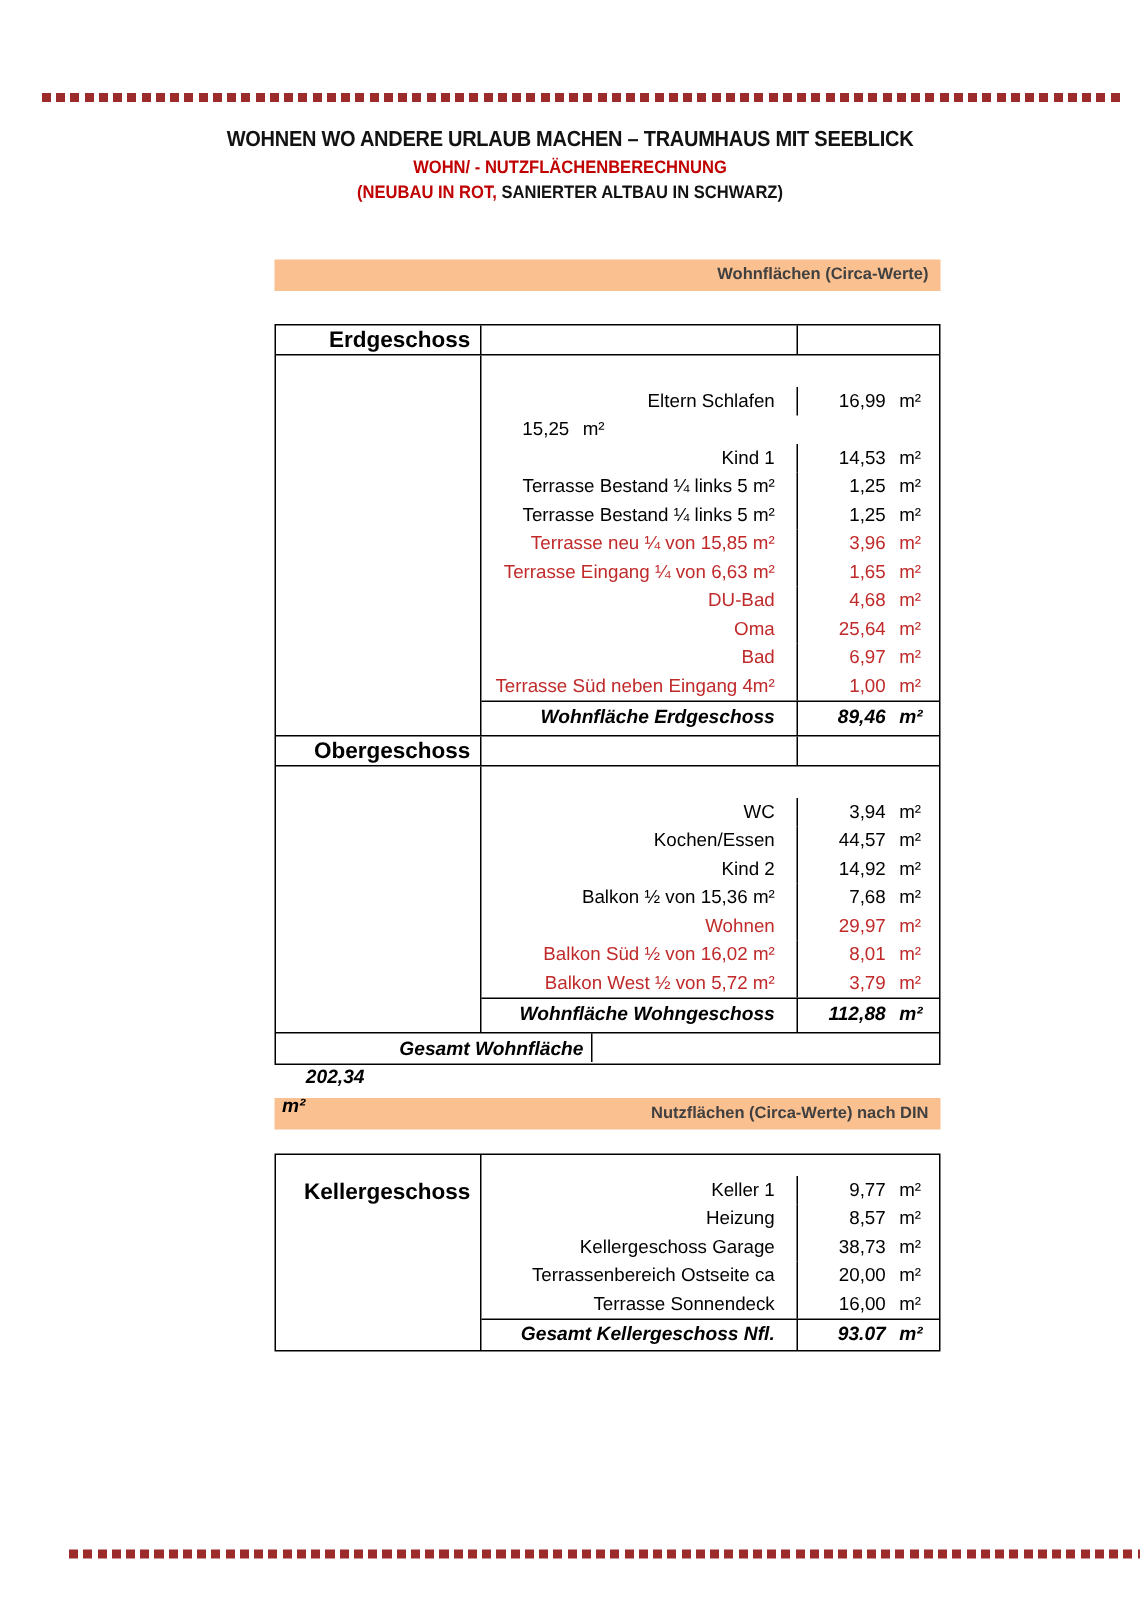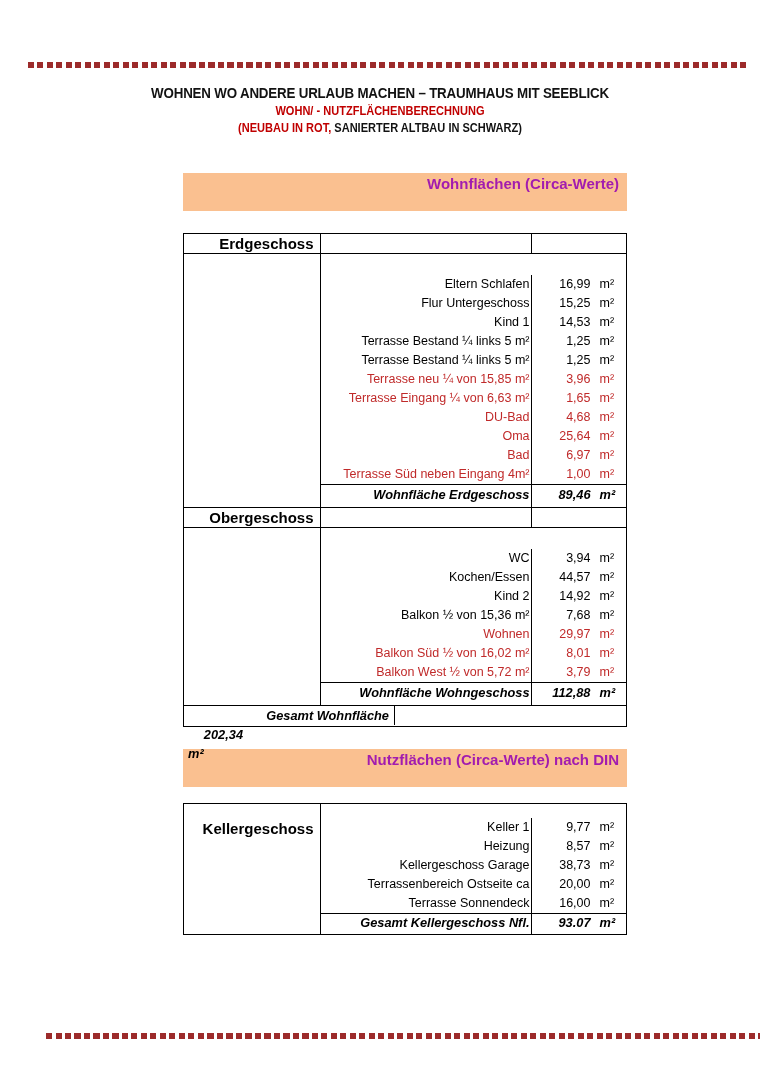--- a/index.html
+++ b/index.html
@@ -16,23 +16,23 @@
 
   .titles { position:absolute; top:85px; left:0; width:100%; text-align:center;
             transform:scaleX(0.92); transform-origin:50% 50%; }
   .title    { font-size:14.5px; font-weight:bold; letter-spacing:-0.2px; color:#121212; line-height:17px; }
   .subtitle { font-size:12px;  font-weight:bold; color:#C00000; line-height:16px; margin-top:1px; }
   .legend   { font-size:12px;  font-weight:bold; color:#121212; line-height:16px; margin-top:1px; }
   .legend .red { color:#C00000; }
 
   .content { position:absolute; left:183px; top:173px; width:444px; }
   .banner {
-    height:38px; line-height:21px; background:#FAC090;
-    font-weight:bold; font-size:15px; text-align:right; padding-right:8px;
-    box-sizing:border-box; color:#a21caf;
+    height:21px; line-height:21px; background:#FAC090;
+    font-weight:bold; font-size:11px; text-align:right; padding-right:8px;
+    box-sizing:border-box; color:#404040;
   }
   .banner.second { margin-top:22px; }
 
   .tbl { border:1.5px solid #000; box-sizing:border-box; background:#fff; }
   #table-wohnflaechen { margin-top:22px; }
   #table-nutzflaechen { margin-top:16px; }
 
   .band { display:flex; }
   .band.hline { border-bottom:1.5px solid #000; }
 
@@ -42,21 +42,21 @@
   }
   .c1.grp { font-weight:bold; font-size:15px; line-height:19px; }
   .c1.keller { padding-top:15px; }
   .c2mid { width:211px; border-right:1.5px solid #000; box-sizing:border-box; flex-shrink:0; }
   .c34 { flex:1; }
 
   .rows { flex:1; display:flex; flex-direction:column; }
   .row { display:flex; height:19px; line-height:19px; font-size:12.5px; }
   .row .lbl {
     width:211px; border-right:1.5px solid #000; box-sizing:border-box;
-    text-align:right; padding-right:1px; flex-shrink:0; white-space:nowrap;
+    text-align:right; padding-right:14px; flex-shrink:0; white-space:nowrap;
   }
   .row .val { width:64px; text-align:right; padding-right:5px; box-sizing:border-box; flex-shrink:0; }
   .row .unit { flex:1; padding-left:4px; }
   .row.spacer1 { height:21px; }
   .row.spacer2 { height:14px; }
   .row.redrow { color:#C02A2A; }
   .row.sum {
     height:22px; line-height:20px; border-top:1.5px solid #000;
     font-weight:bold; font-style:italic; font-size:12.8px;
   }
@@ -93,21 +93,20 @@
         <div class="band hline">
           <div class="c1"></div>
           <div class="rows">
             <div class="row spacer1"></div>
             <div class="row">
               <div class="lbl">Eltern Schlafen</div>
               <div class="val">16,99</div>
               <div class="unit">m²</div>
             </div>
             <div class="row">
-              <div class="lbl">Flur Untergeschoss</div>
               <div class="val">15,25</div>
               <div class="unit">m²</div>
             </div>
             <div class="row">
               <div class="lbl">Kind 1</div>
               <div class="val">14,53</div>
               <div class="unit">m²</div>
             </div>
             <div class="row">
               <div class="lbl">Terrasse Bestand ¼ links 5 m²</div>

